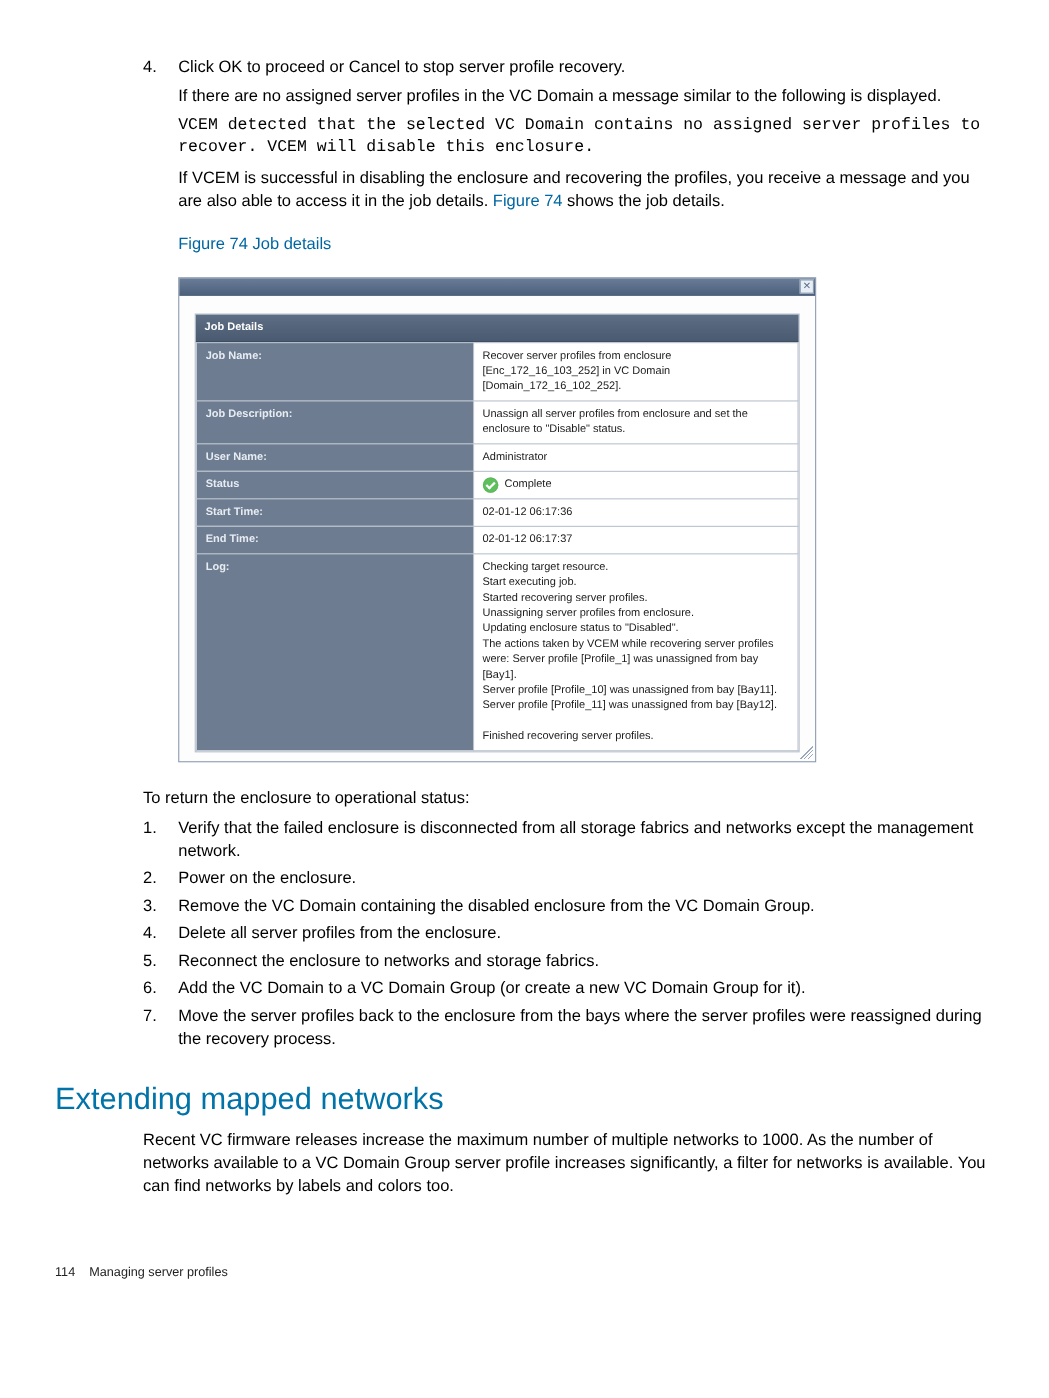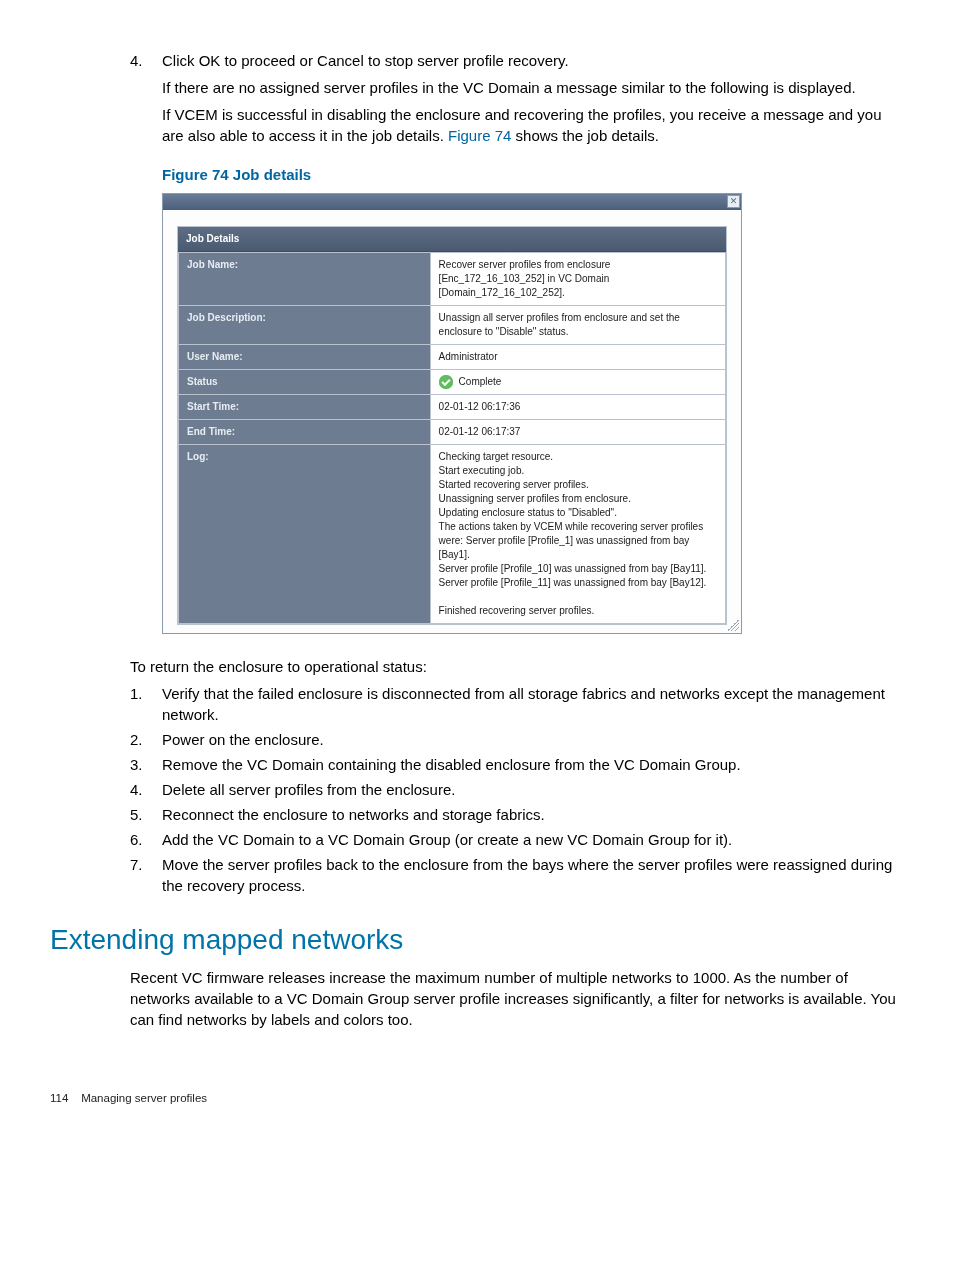--- a/index.html
+++ b/index.html
@@ -22,22 +22,22 @@
   .mono {
     font-family: "Courier New", monospace;
     font-size: 15px;
     line-height: 1.35;
     white-space: pre-wrap;
     margin: 6px 0;
   }
   .link { color: #0066a1; }
   .fig-caption {
     color: #0066a1;
-    font-weight: bold;
-    margin: 18px 0 8px 0;
+    font-weight: normal;
+    margin: 18px 0 20px 0;
     font-size: 15px;
   }
   .dialog-wrap {
     margin: 0 0 16px 0;
   }
   .dialog {
     width: 580px;
     border: 1px solid #8a9bb0;
     background: #fdfdfd;
     position: relative;
@@ -124,20 +124,21 @@
 <div class="content">
 
   <ol class="numbered">
     <li>
       <span class="num">4.</span>
       <div class="body">
         <div>
           <span>Click </span><b>OK</b><span> to proceed or </span><b>Cancel</b><span> to stop server profile recovery.</span>
         </div>
         <div class="para">If there are no assigned server profiles in the VC Domain a message similar to the following is displayed.</div>
+        <div class="mono">VCEM detected that the selected VC Domain contains no assigned server profiles to recover. VCEM will disable this enclosure.</div>
         <div class="para">
           <span>If VCEM is successful in disabling the enclosure and recovering the profiles, you receive a message and you are also able to access it in the job details. </span><span class="link">Figure 74</span><span> shows the job details.</span>
         </div>
 
         <div class="fig-caption">Figure 74 Job details</div>
 
         <div class="dialog-wrap">
           <div class="dialog">
             <div class="dialog-titlebar">
               <div class="close-box">✕</div>

